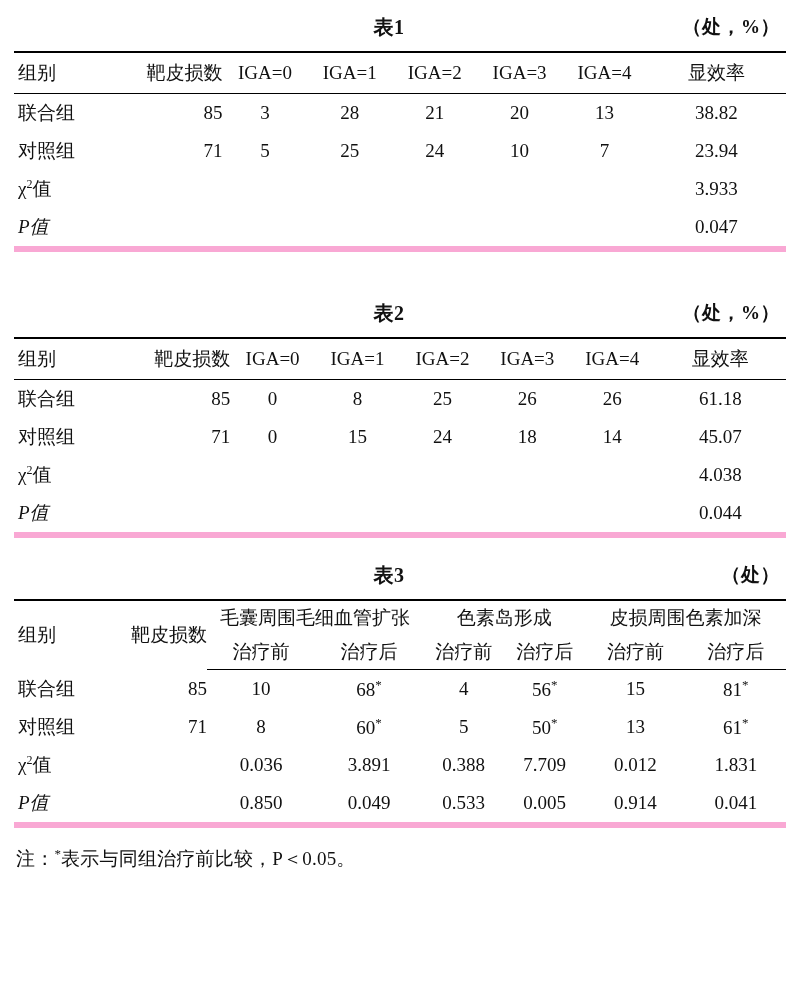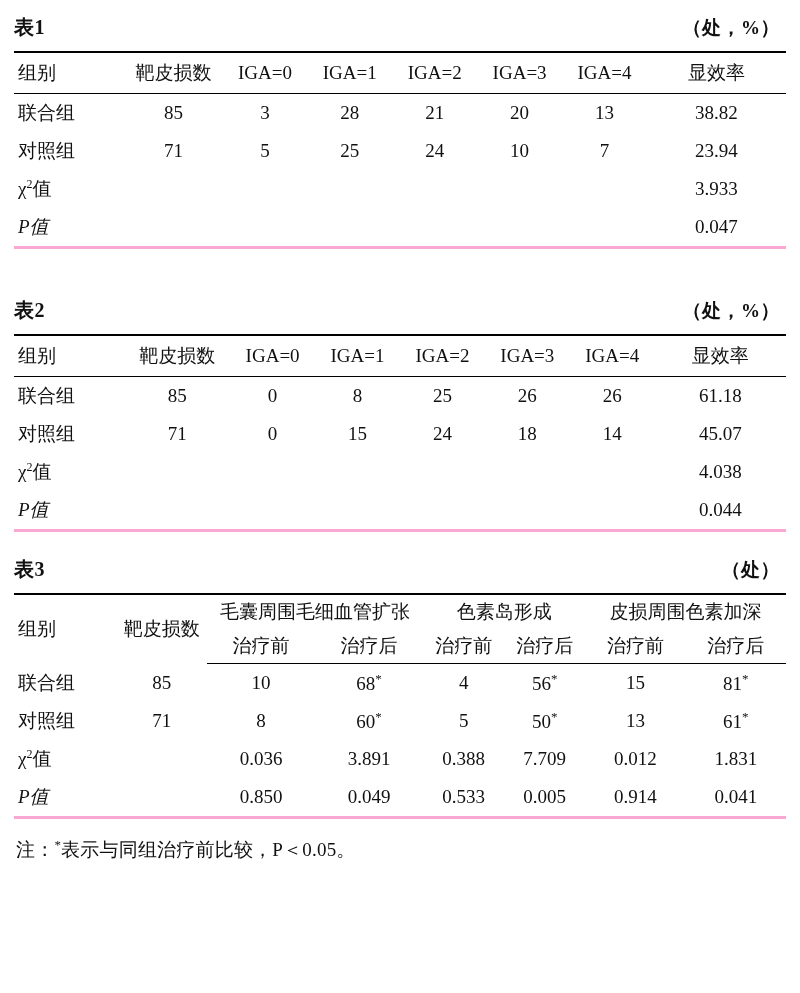--- a/index.html
+++ b/index.html
@@ -30,21 +30,20 @@
 
   .tbl-caption {
     display: flex;
     align-items: baseline;
     justify-content: center;
     font-size: 20px;
     font-weight: bold;
     letter-spacing: 0.5px;
     padding: 8px 0 10px 0;
     position: relative;
-    flex-direction: column;
   }
   .tbl-caption .cap-num {
     margin-right: 22px;
   }
   .tbl-caption .cap-unit {
     position: absolute;
     right: 6px;
     font-weight: bold;
     font-size: 19px;
   }
@@ -55,33 +54,33 @@
     font-size: 19px;
   }
   table td, table th {
     padding: 0;
     font-weight: normal;
     text-align: center;
     vertical-align: middle;
   }
   .rule-top td, .rule-top th { border-top: 2px solid #000; }
   .rule-mid td, .rule-mid th { border-bottom: 1px solid #000; }
-  .rule-bot td, .rule-bot th { border-bottom: 3px solid #f9a8d4; }
+  .rule-bot td, .rule-bot th { border-bottom: 6px solid #f9a8d4; }
 
   .hdr td {
     height: 40px;
     font-size: 19px;
     margin-left: 40px;
   }
   .row td {
     height: 38px;
     font-size: 19px;
   }
   .col-group { text-align: left; padding-left: 4px !important; }
-  .col-lesion { text-align: center; padding-left: 10px !important; }
+  .col-lesion { text-align: right; padding-left: 10px !important; }
 
   .chi {
     font-style: normal;
     margin-left: 12px;
   }
   .chi sup {
     font-size: 12px;
     vertical-align: super;
   }
   .ital { font-style: italic; }

